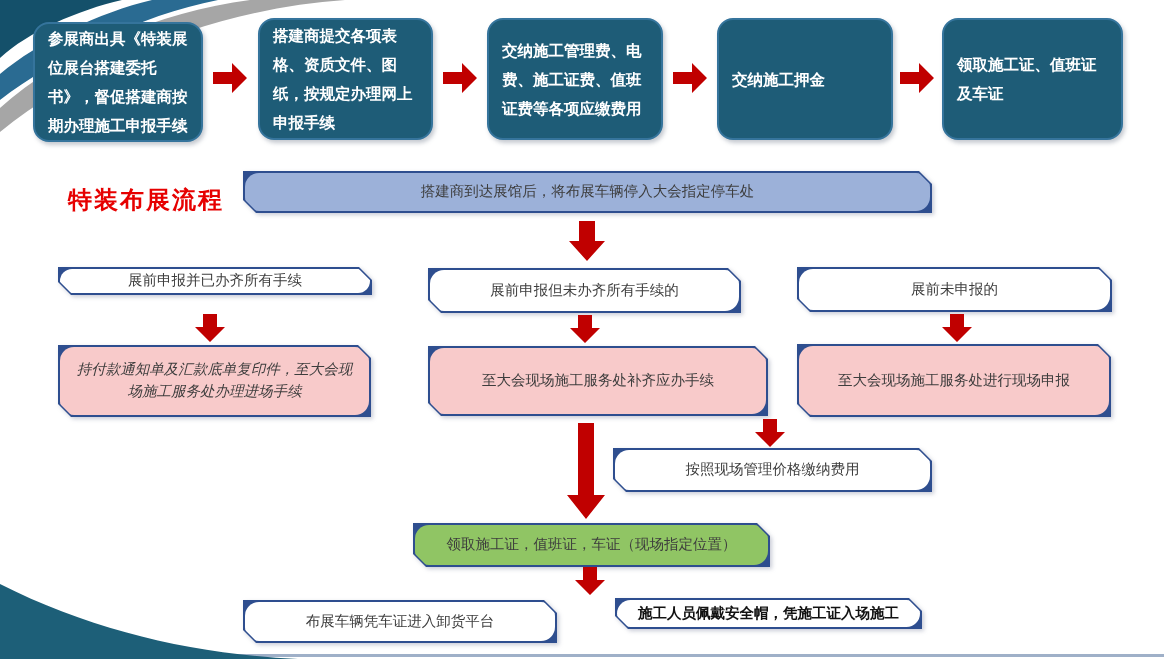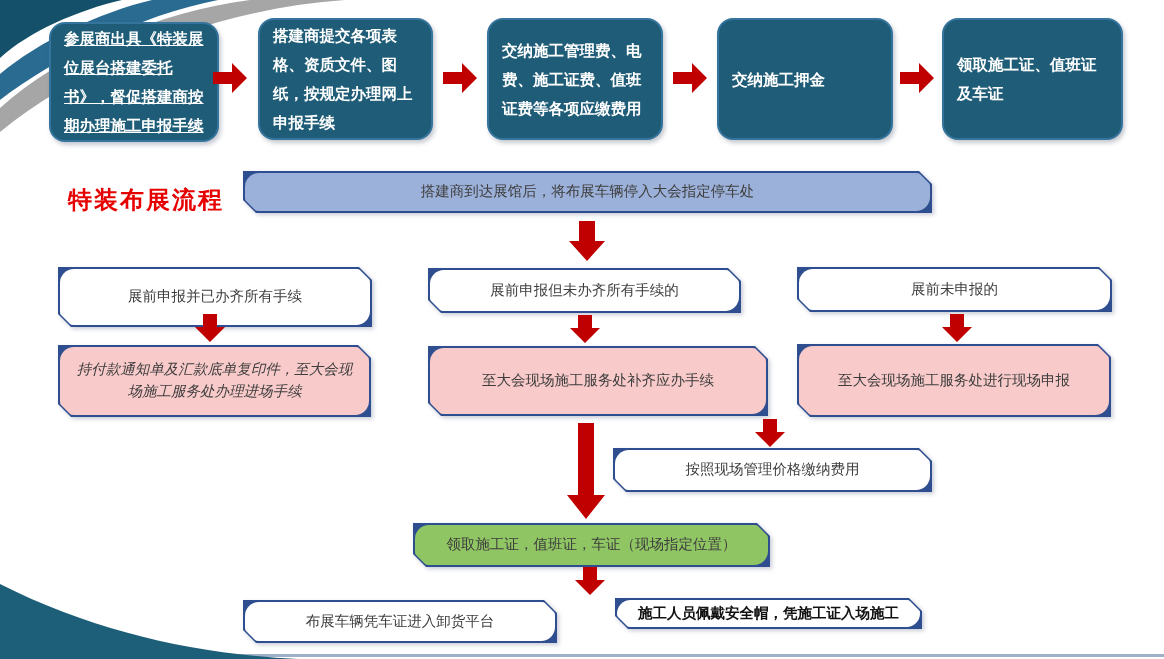--- a/index.html
+++ b/index.html
@@ -51,21 +51,21 @@
   <svg class="deco" width="1164" height="659" viewBox="0 0 1164 659">
     <rect x="150" y="654" width="1014" height="3" fill="#9fb0c8"></rect>
     <path d="M0 0 H345 C225 8 95 55 0 132 Z" fill="#a6a6a6"></path>
     <path d="M0 0 H250 C160 12 62 52 0 108 Z" fill="#ffffff"></path>
     <path d="M0 0 H218 C140 15 55 58 0 100 Z" fill="#2a6b92"></path>
     <path d="M0 0 H152 C100 12 38 42 0 74 Z" fill="#ffffff"></path>
     <path d="M0 0 H122 C78 10 28 32 0 58 Z" fill="#14506a"></path>
     <path d="M0 584 C95 632 195 654 298 659 L0 659 Z" fill="#1d5f78"></path>
   </svg>
 
-  <div class="tealbox" style="left:49px;top:22px;width:170px;height:120px;text-decoration:underline;">
+  <div class="tealbox" style="left:33px;top:22px;width:170px;height:120px;">
     <span>参展商出具《特装展位展台搭建委托书》，督促搭建商按期办理施工申报手续</span>
   </div>
   <div class="arrow ar" style="left:213px;top:63px;"></div>
 
   <div class="tealbox" style="left:258px;top:18px;width:175px;height:122px;justify-content:flex-end;">
     <span>搭建商提交各项表格、资质文件、图纸，按规定办理网上申报手续</span>
   </div>
   <div class="arrow ar" style="left:443px;top:63px;"></div>
 
   <div class="tealbox" style="left:487px;top:18px;width:176px;height:122px;">
@@ -83,21 +83,21 @@
   </div>
 
   <div class="title">特装布展流程</div>
 
   <div class="snip" style="left:243px;top:171px;width:689px;height:42px;">
     <div class="bg"></div>
     <div class="fill fill-blue">搭建商到达展馆后，将布展车辆停入大会指定停车处</div>
   </div>
   <div class="arrow ad-big" style="left:569px;top:221px;"></div>
 
-  <div class="snip" style="left:58px;top:267px;width:314px;height:60px;">
+  <div class="snip" style="left:58px;top:267px;width:314px;height:28px;">
     <div class="bg"></div>
     <div class="fill">展前申报并已办齐所有手续</div>
   </div>
   <div class="arrow ad-sm" style="left:195px;top:314px;"></div>
   <div class="snip" style="left:58px;top:345px;width:313px;height:72px;font-style:italic;">
     <div class="bg"></div>
     <div class="fill fill-pink">持付款通知单及汇款底单复印件，至大会现场施工服务处办理进场手续</div>
   </div>
 
   <div class="snip" style="left:428px;top:268px;width:313px;height:45px;">

